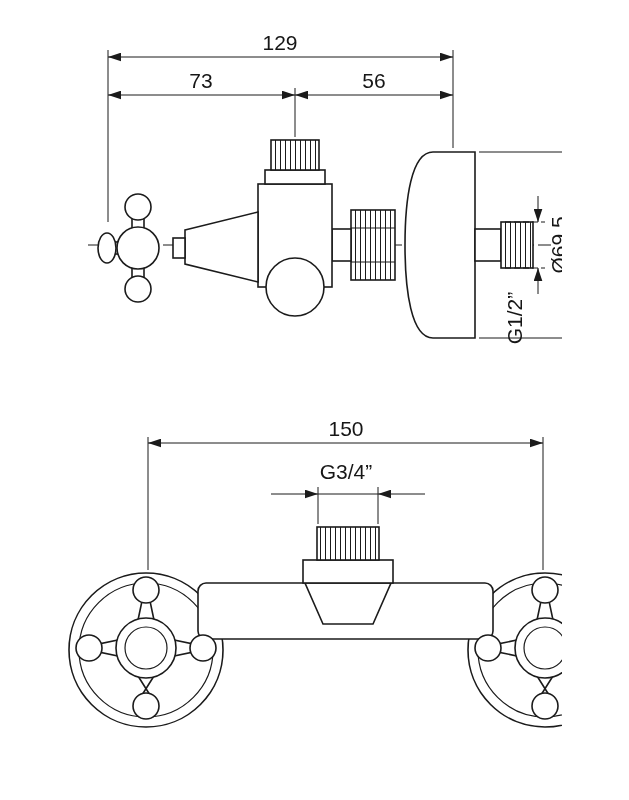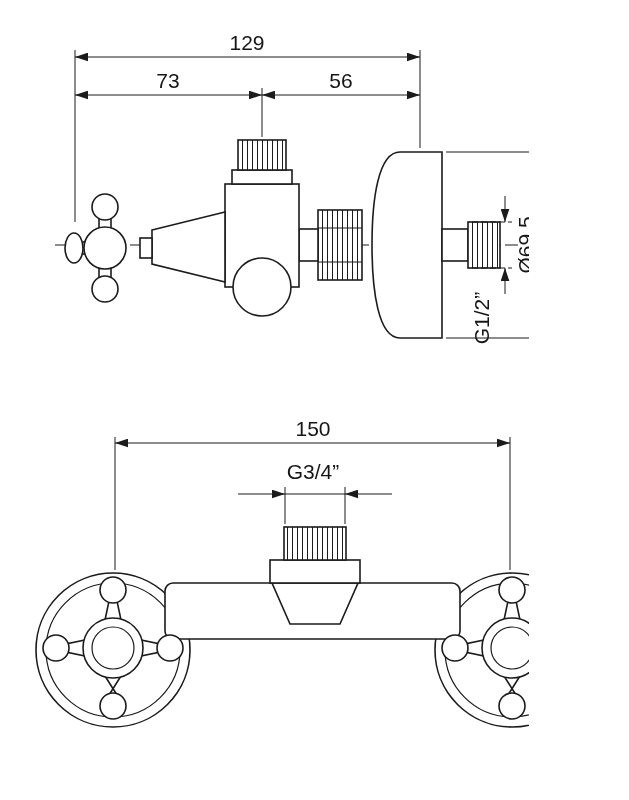--- a/index.html
+++ b/index.html
@@ -7,20 +7,21 @@
     padding: 0;
     background: #ffffff;
     font-family: "Liberation Sans", sans-serif;
   }
   .canvas {
     position: relative;
     width: 529px;
     height: 800px;
     background: #ffffff;
     overflow: hidden;
+    padding-left: 33px;
   }
   svg { display: block; }
   .outline { fill: #ffffff; stroke: #1b1b1b; stroke-width: 1.6; }
   .outline-thin { fill: #ffffff; stroke: #1b1b1b; stroke-width: 1.2; }
   .hatched { fill: url(#hatchV); stroke: #1b1b1b; stroke-width: 1.6; }
   .dim { stroke: #1b1b1b; stroke-width: 1; fill: none; }
   .ext { stroke: #1b1b1b; stroke-width: 1; fill: none; }
   .cline { stroke: #1b1b1b; stroke-width: 1; fill: none; stroke-dasharray: 14 4 3 4; }
   .dimtext {
     fill: #161616;

